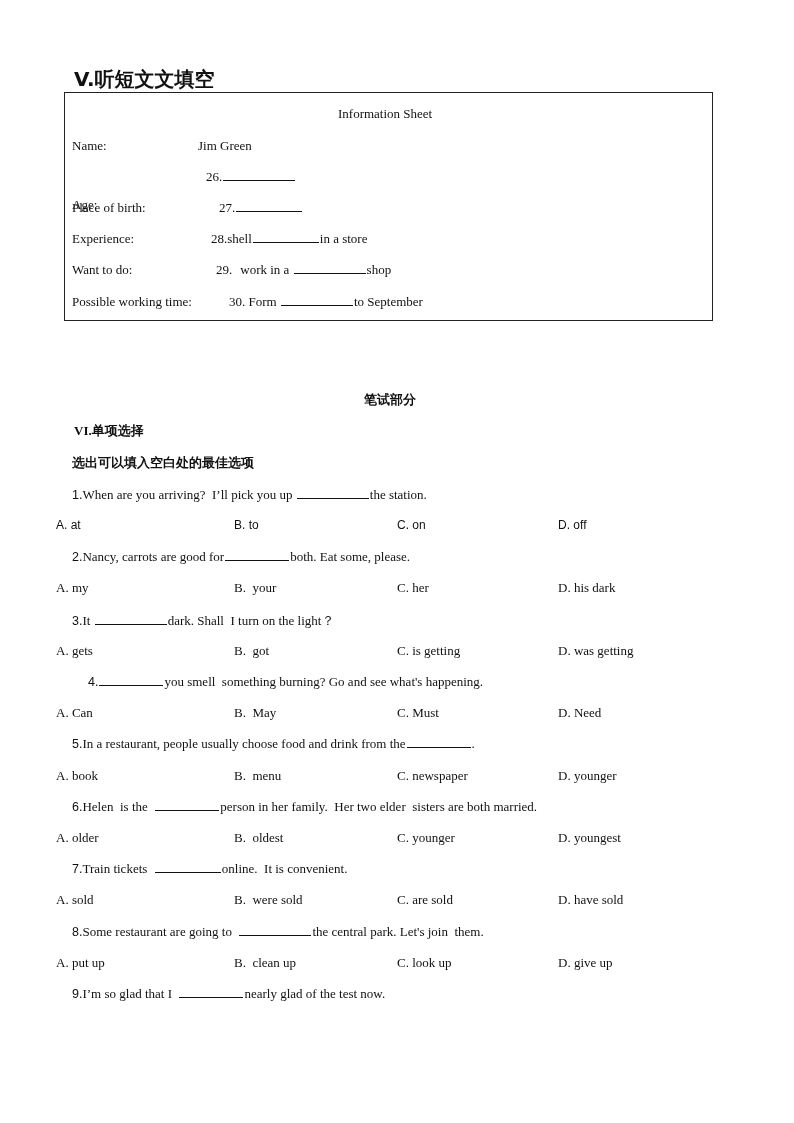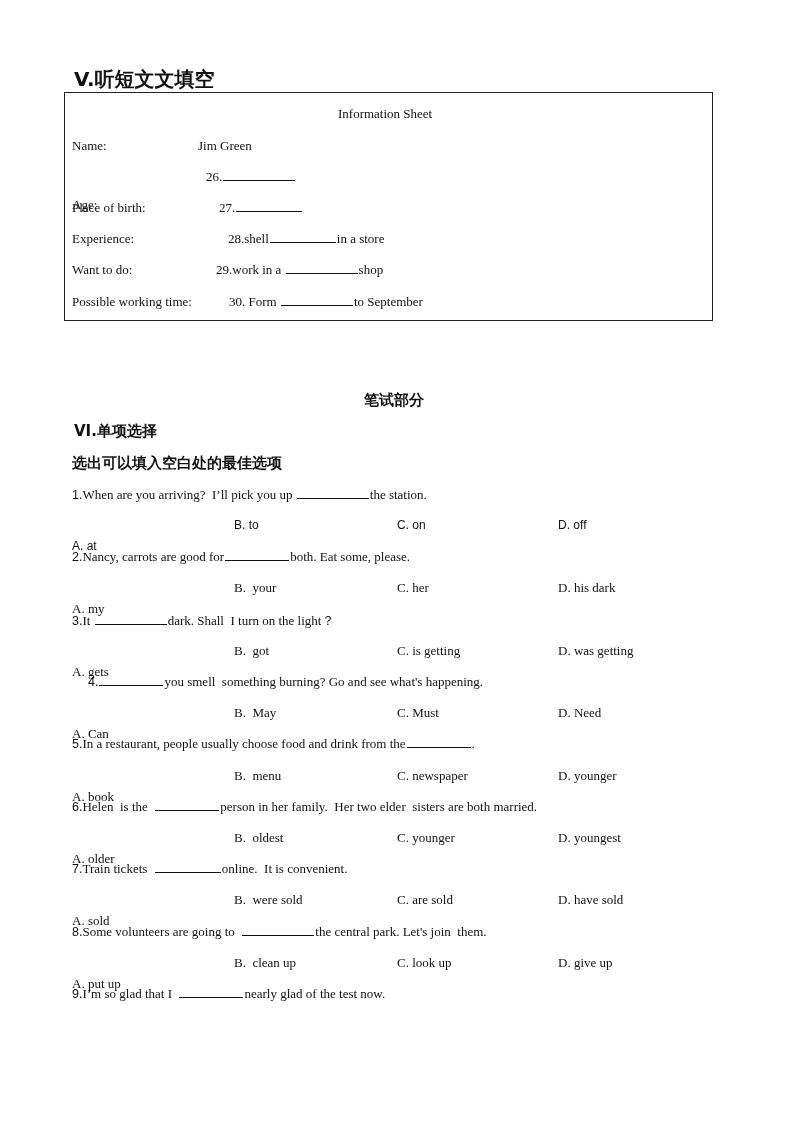--- a/index.html
+++ b/index.html
@@ -7,33 +7,33 @@
       width: 794px; height: 1123px; position: relative; overflow: hidden;
       font-family: "Liberation Serif", "DejaVu Serif", serif;
       color: #111111;
       font-size: 13px;
     }
     .abs { position: absolute; white-space: nowrap; }
     .h-cn {
       font-family: "DejaVu Sans", "Liberation Sans", sans-serif;
       font-weight: bold; font-size: 20px; letter-spacing: 0px;
     }
-    .h-cn-sub { font-size: 15px; }
+    .h-cn-sub { font-size: 13px; font-family: Liberation Serif, serif; }
     .box {
       position: absolute; left: 64px; top: 92px; width: 649px; height: 229px;
       border: 1px solid #222222; box-sizing: border-box;
     }
     .blank {
       display: inline-block; border-bottom: 1px solid #111111;
       height: 11px; vertical-align: baseline; margin: 0 1px;
     }
     .w70 { width: 72px; } .w66 { width: 66px; } .w64 { width: 64px; }
     .qnum { font-family: "Liberation Sans", "DejaVu Sans", sans-serif; font-size: 12.5px; }
     .opt { position: absolute; white-space: nowrap; }
-    .oA { left: 72px; margin-top: 21px; } .oB { left: 234px; } .oC { left: 397px; } .oD { left: 558px; }
+    .oA { left: 56px; } .oB { left: 234px; } .oC { left: 397px; } .oD { left: 558px; }
     .olab { font-family: "Liberation Sans", "DejaVu Sans", sans-serif; font-size: 12px; }
   </style>
 </head>
 <body>
 
 <div class="abs h-cn" style="left:74px; top:66px;">V.听短文文填空</div>
 
 <div class="box"></div>
 <div class="abs" style="left:338px; top:106px;">Information Sheet</div>
 
@@ -52,29 +52,29 @@
 <div class="abs" style="left:72px; top:200px;">
   <span>Place of birth:</span>
 </div>
 <div class="abs" style="left:219px; top:200px;">
   <span>27.</span><span class="blank w66"></span>
 </div>
 
 <div class="abs" style="left:72px; top:231px;">
   <span>Experience:</span>
 </div>
-<div class="abs" style="left:228px; top:231px;font-family:Liberation Serif, serif;">
+<div class="abs" style="left:211px; top:231px;font-family:Liberation Serif, serif;">
   <span>28.</span><span>shell</span><span class="blank w66"></span><span>in a store</span>
 </div>
 
 <div class="abs" style="left:72px; top:262px;">
   <span>Want to do:</span>
 </div>
 <div class="abs" style="left:216px; top:262px;">
-  <span>29.</span><span style="white-space:pre;">work in a </span><span class="blank w70"></span><span>shop</span>
+  <span>29.</span><span style="white-space:pre;margin-left:8px;">work in a </span><span class="blank w70"></span><span>shop</span>
 </div>
 
 <div class="abs" style="left:72px; top:294px;">
   <span>Possible working time:</span>
 </div>
 <div class="abs" style="left:229px; top:294px;">
   <span>30.</span><span style="white-space:pre;"> Form </span><span class="blank w70"></span><span>to September</span>
 </div>
 
 <div class="abs h-cn h-cn-sub" style="left:364px; top:391px;">笔试部分</div>
@@ -145,21 +145,21 @@
   <span class="qnum">7.</span><span style="white-space:pre;">Train tickets  </span><span class="blank w66"></span><span style="white-space:pre;">online.  It is convenient.</span>
 </div>
 <div style="position:absolute; top:892px; left:0; width:794px;">
   <span class="opt oA">A. sold</span>
   <span class="opt oB" style="white-space:pre;">B.  were sold</span>
   <span class="opt oC">C. are sold</span>
   <span class="opt oD">D. have sold</span>
 </div>
 
 <div class="abs" style="left:72px; top:924px;">
-  <span class="qnum">8.</span><span style="white-space:pre;">Some volunteers are going to  </span><span class="blank w70"></span><span style="white-space:pre;">the central park. Let's join  them.</span>
+  <span class="qnum">8.</span><span style="white-space:pre;">Some restaurant are going to  </span><span class="blank w70"></span><span style="white-space:pre;">the central park. Let's join  them.</span>
 </div>
 <div style="position:absolute; top:955px; left:0; width:794px;">
   <span class="opt oA">A. put up</span>
   <span class="opt oB" style="white-space:pre;">B.  clean up</span>
   <span class="opt oC">C. look up</span>
   <span class="opt oD">D. give up</span>
 </div>
 
 <div class="abs" style="left:72px; top:986px;">
   <span class="qnum">9.</span><span style="white-space:pre;">I’m so glad that I  </span><span class="blank w64"></span><span>nearly glad of the test now.</span>

